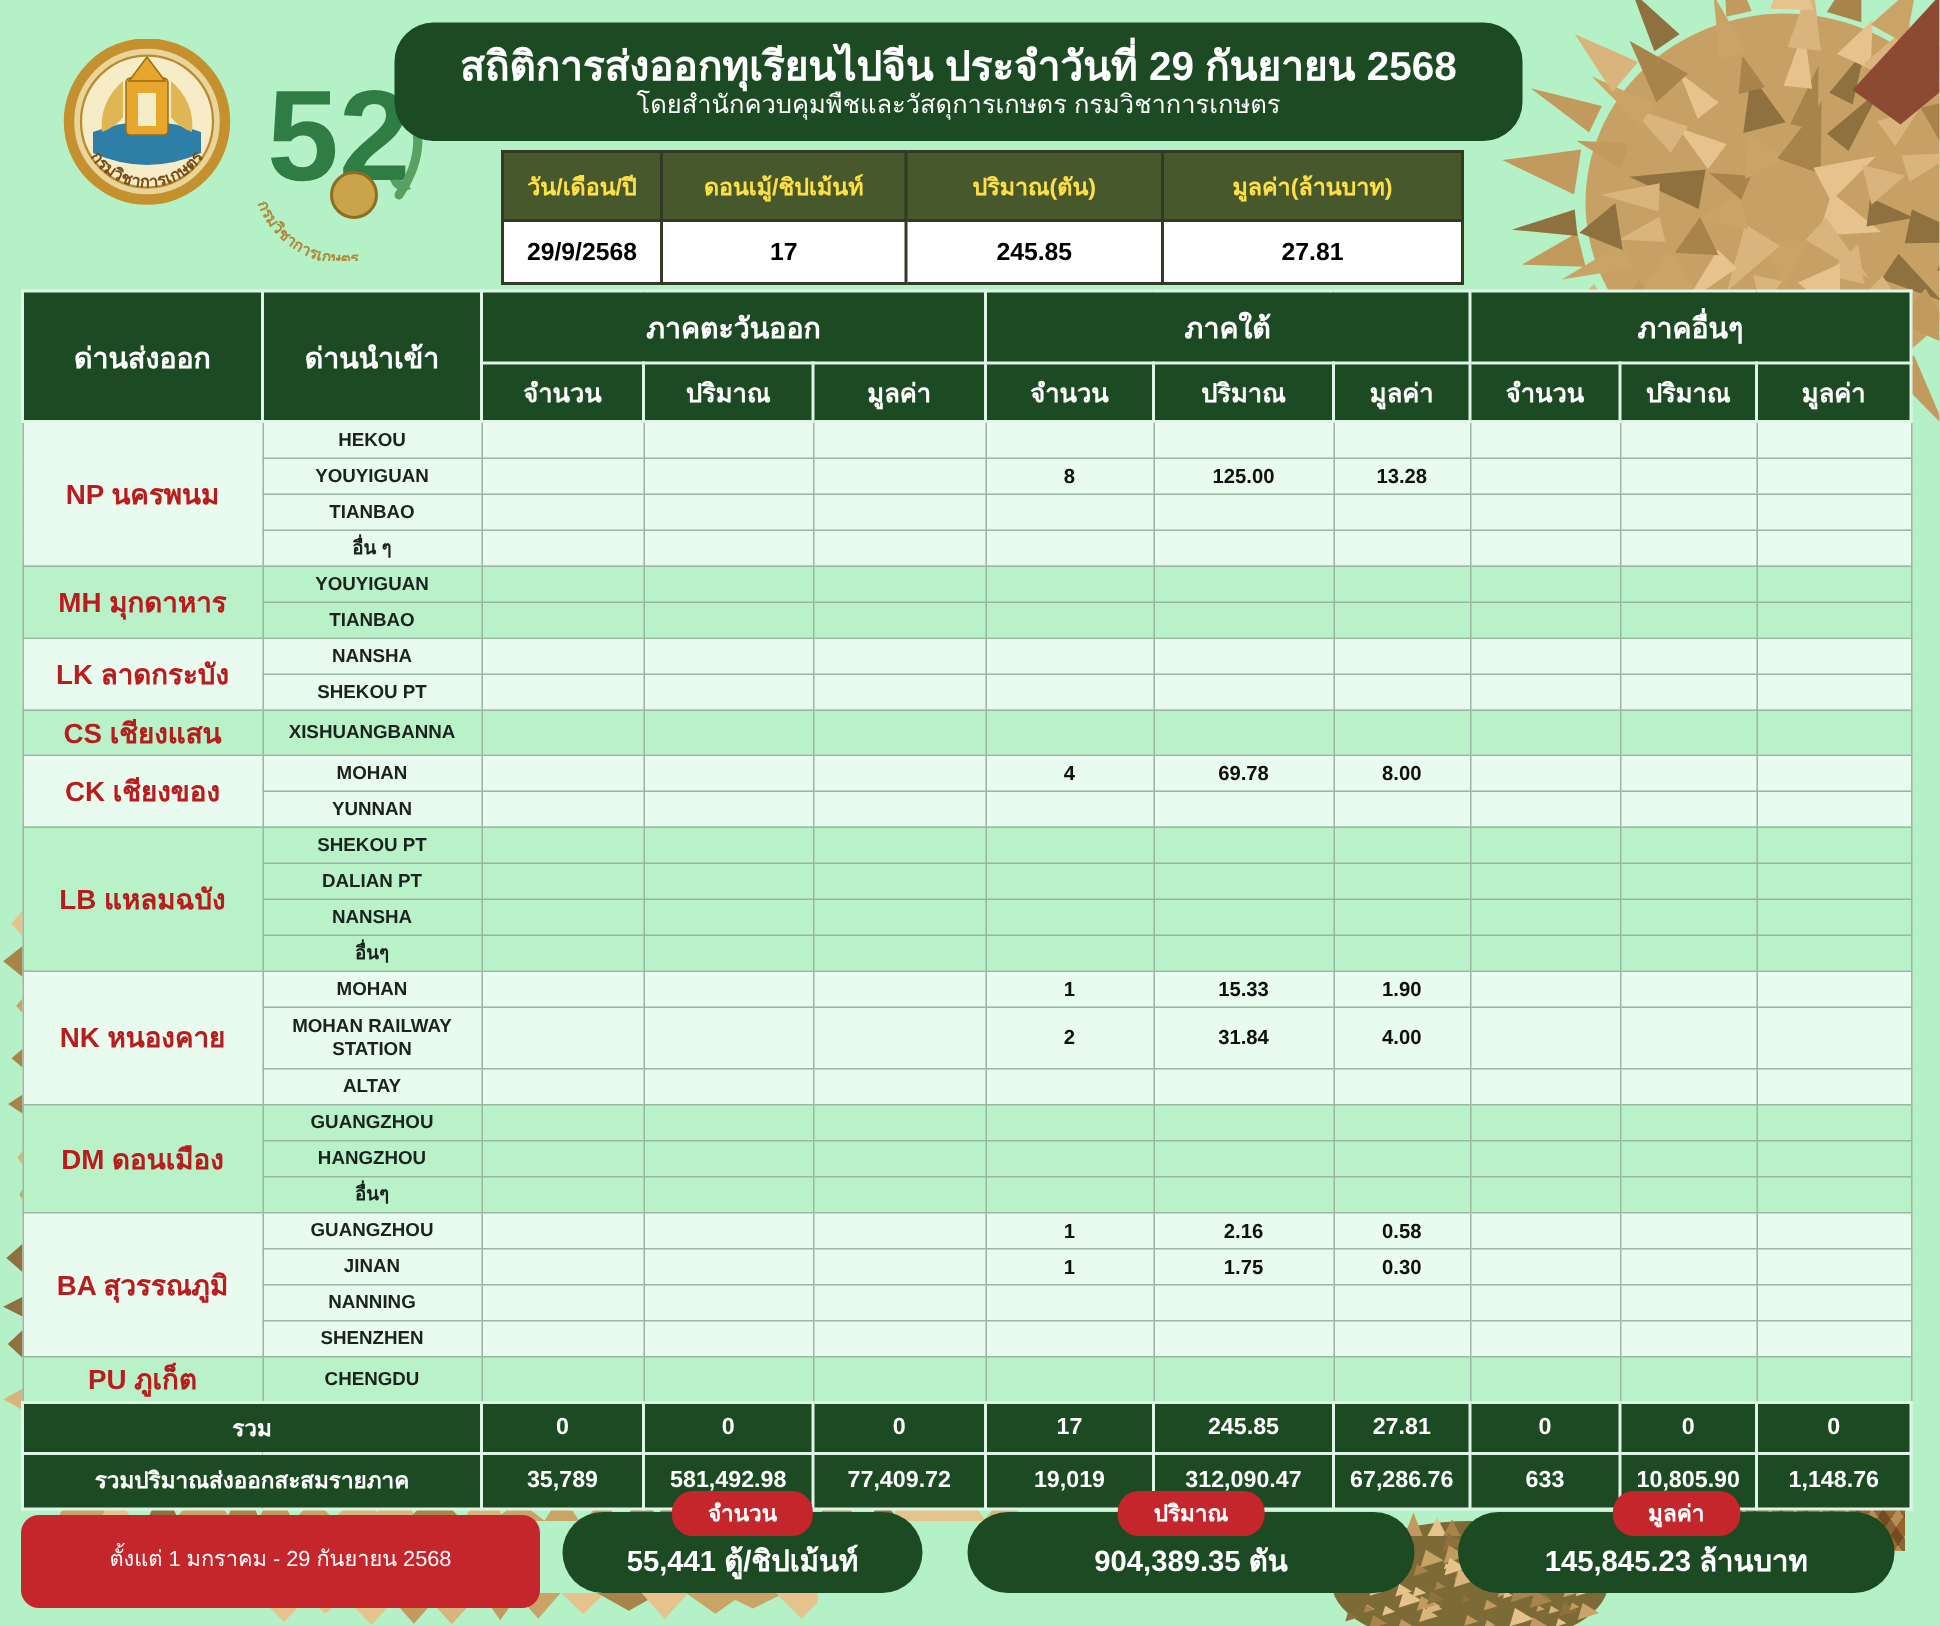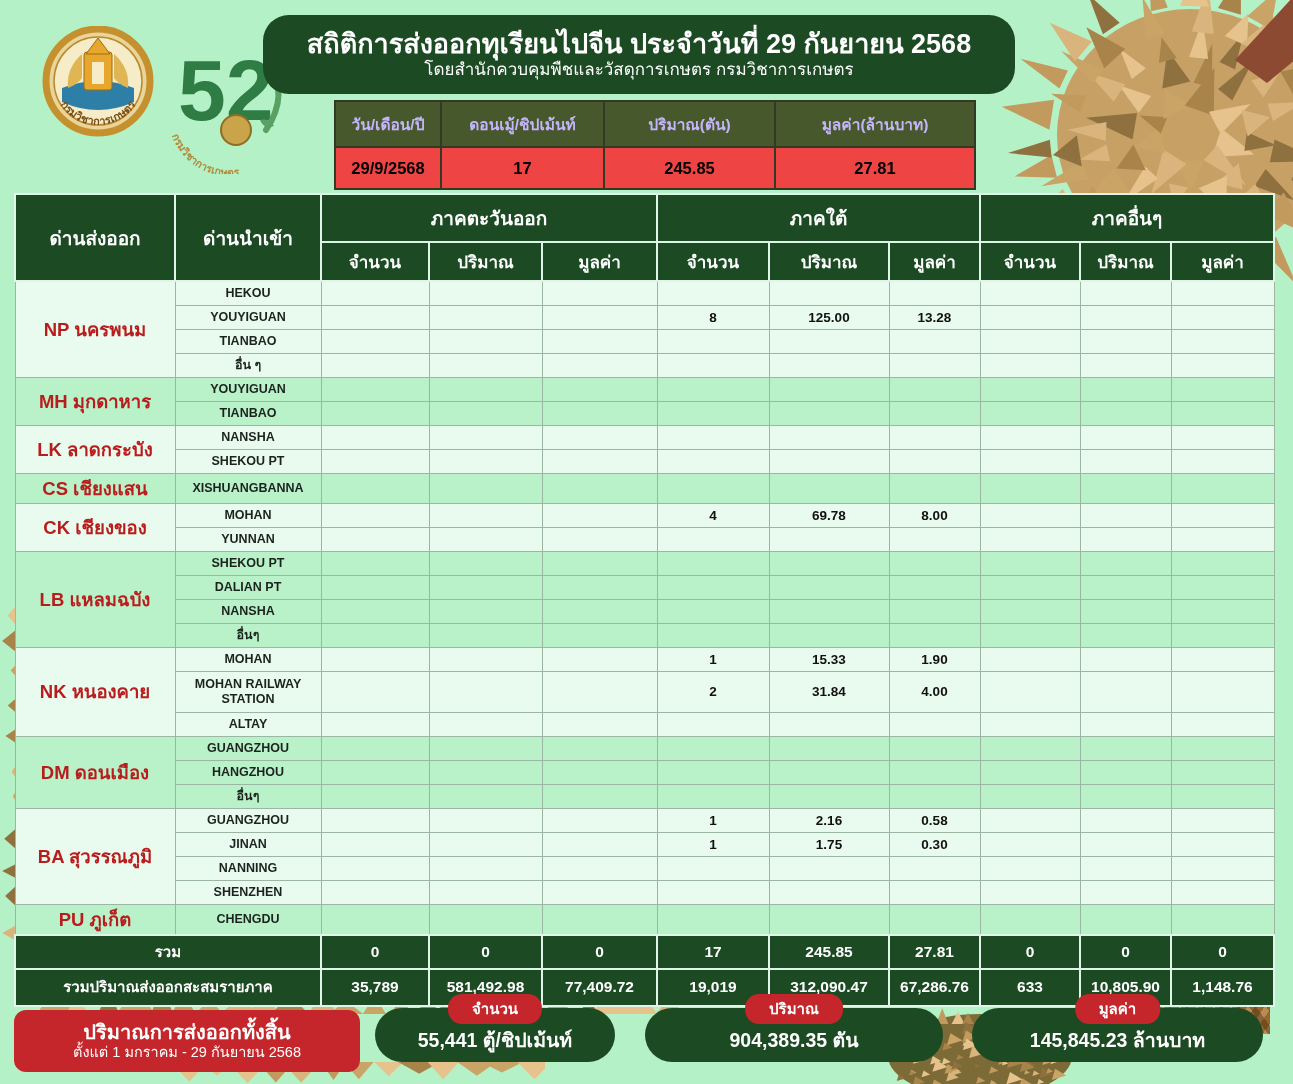--- a/index.html
+++ b/index.html
@@ -13,22 +13,22 @@
   .layer{position:absolute;z-index:1;}
 
   
   .banner{left:263px;top:15px;width:752px;height:79px;background:var(--dark);border-radius:26px;
           color:#fff;text-align:center;display:flex;flex-direction:column;justify-content:center;gap:3px;}
   .banner-title{font-size:27px;font-weight:bold;line-height:1;}
   .banner-subtitle{font-size:17px;line-height:1;}
 
   
   .daily{left:334px;top:100px;border-collapse:collapse;table-layout:fixed;}
-  .daily th{background:var(--olive);color:#c4b5fd;font-size:15.5px;font-weight:bold;height:42px;border:2px solid #323a26;}
-  .daily td{background:#ef4444;color:#000;font-weight:bold;font-size:16.5px;height:38px;border:2px solid #323a26;text-align:center;}
+  .daily th{background:var(--olive);color:#fde047;font-size:15.5px;font-weight:bold;height:42px;border:2px solid #323a26;}
+  .daily td{background:#ffffff;color:#000;font-weight:bold;font-size:16.5px;height:38px;border:2px solid #323a26;text-align:center;}
 
   
   .main-table{left:14px;top:193px;border-collapse:collapse;table-layout:fixed;z-index:1;}
   .main-table th{background:var(--dark);color:#fff;font-weight:bold;border:2px solid var(--hdrline);text-align:center;}
   .tier1 th{height:44px;font-size:19px;}
   .tier2 th{height:35px;font-size:17px;}
   .main-table td{border:1px solid var(--grid);text-align:center;padding:0 2px;}
   tr.light td{background:var(--rowL);} tr.mint td{background:var(--rowM);}
   .port-cell{font-size:18.5px;font-weight:bold;color:#b91c1c;}
   .import-cell{font-size:12.5px;font-weight:600;color:#1c231e;line-height:1.15;}
@@ -722,21 +722,20 @@
           <td class="sum-val">312,090.47</td>
           <td class="sum-val">67,286.76</td>
           <td class="sum-val">633</td>
           <td class="sum-val">10,805.90</td>
           <td class="sum-val">1,148.76</td>
         </tr>
       </tbody>
   </table>
 
   <div class="badge layer">
-    <div class="badge-title">ปริมาณการส่งออกทั้งสิ้น</div>
     <div class="badge-subtitle">ตั้งแต่ 1 มกราคม - 29 กันยายน 2568</div>
   </div>
 
   <div class="pill" id="pill-0">
     <div class="pill-label">จำนวน</div>
     <div class="pill-value">55,441 ตู้/ชิปเม้นท์</div>
   </div>
   <div class="pill" id="pill-1">
     <div class="pill-label">ปริมาณ</div>
     <div class="pill-value">904,389.35 ตัน</div>

